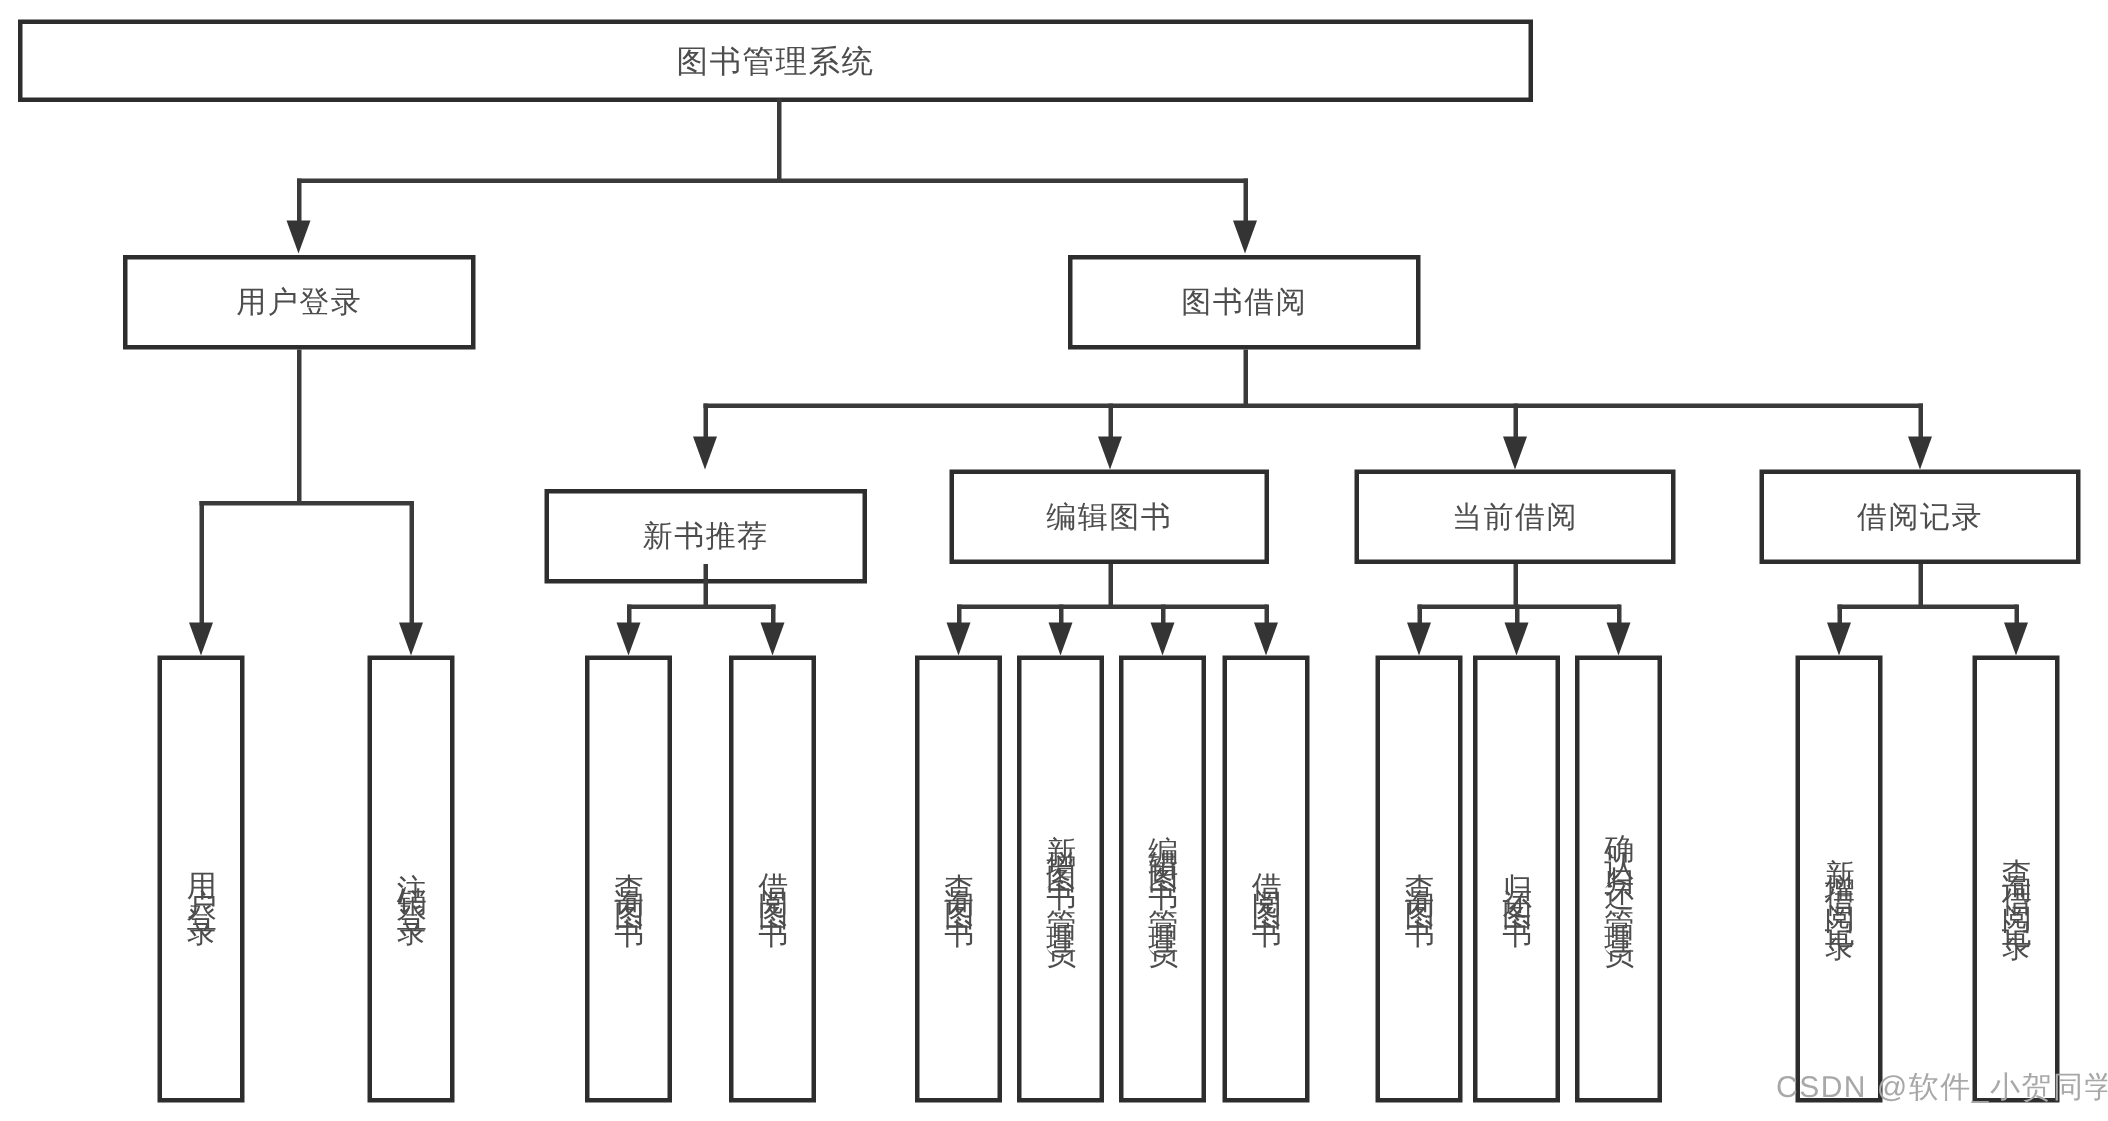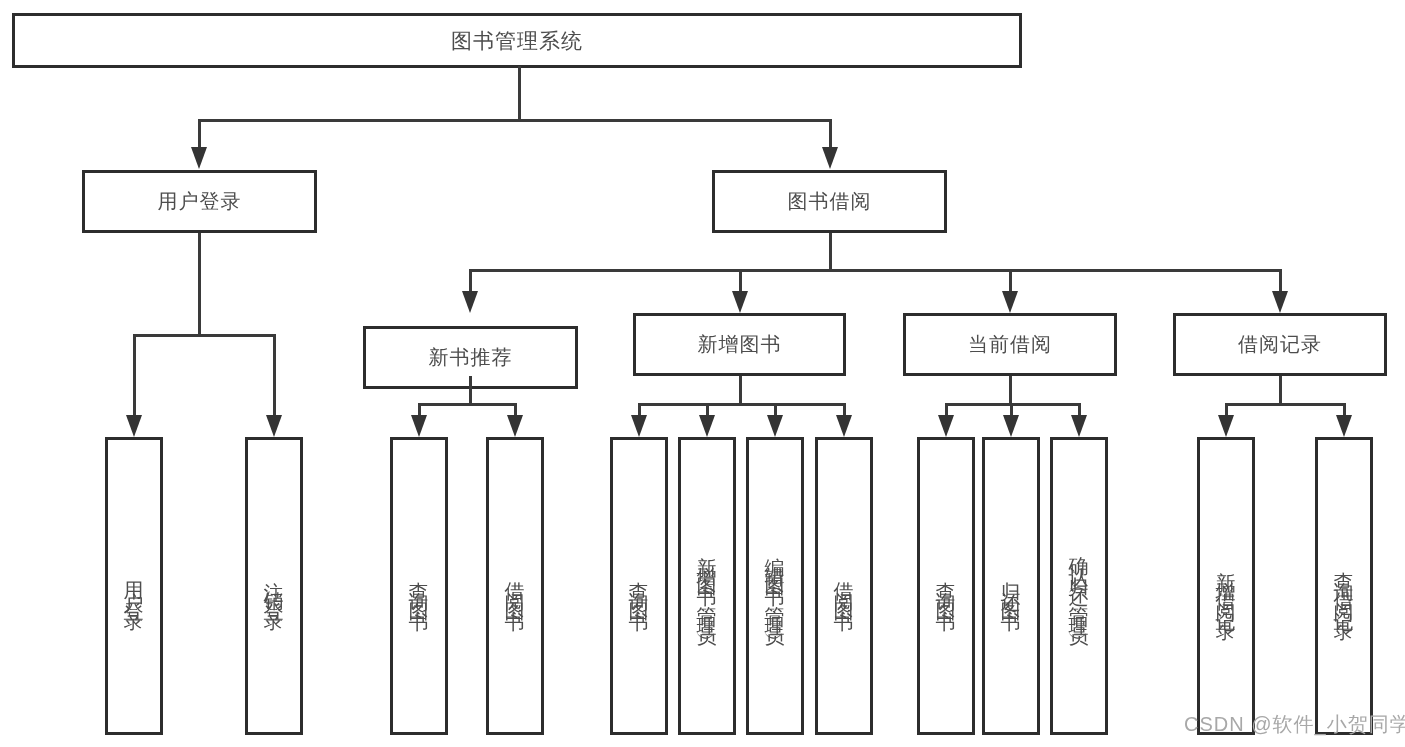--- a/index.html
+++ b/index.html
@@ -95,21 +95,21 @@
   <div class="ah" style="left:732px;top:291px"></div>
   <div class="ln" style="left:1009px;top:269px;width:3px;height:24px"></div>
   <div class="ah" style="left:1002px;top:291px"></div>
   <div class="ln" style="left:1279px;top:269px;width:3px;height:24px"></div>
   <div class="ah" style="left:1272px;top:291px"></div>
 
   <div class="box hbox" style="left:363px;top:326px;width:209px;height:57px">
     <span>新书推荐</span>
   </div>
   <div class="box hbox" style="left:633px;top:313px;width:207px;height:57px">
-    <span>新增图书</span>
+    <span>编辑图书</span>
   </div>
   <div class="box hbox" style="left:1173px;top:313px;width:208px;height:57px">
     <span>借阅记录</span>
   </div>
   <div class="box hbox" style="left:903px;top:313px;width:208px;height:57px">
     <span>当前借阅</span>
   </div>
 
   <div class="ln" style="left:469px;top:376px;width:3px;height:29px"></div>
   <div class="ln" style="left:418px;top:403px;width:99px;height:3px"></div>

